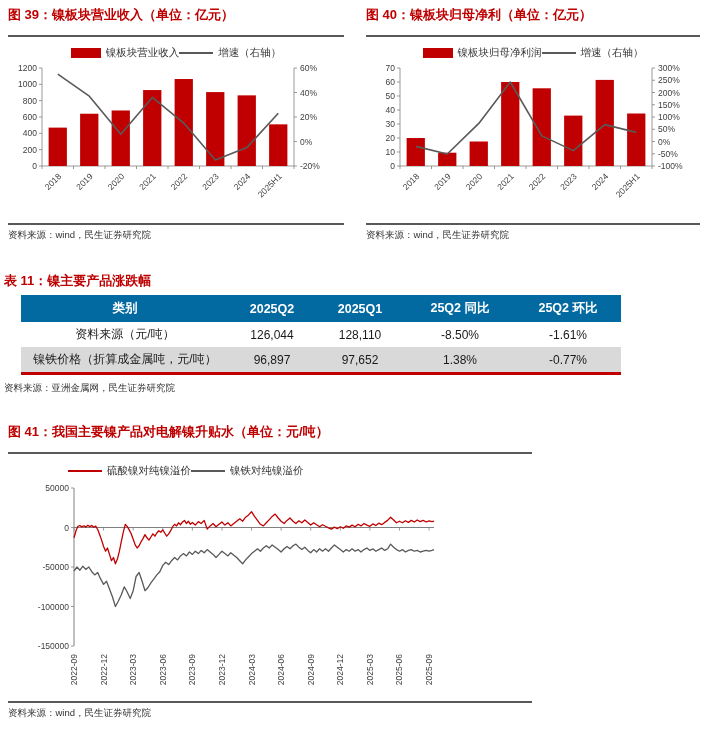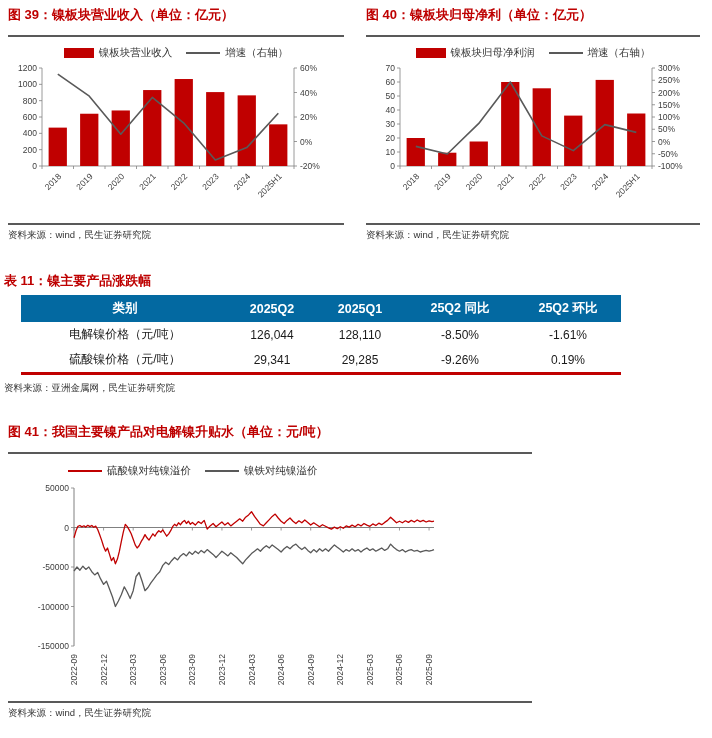--- a/index.html
+++ b/index.html
@@ -6,21 +6,21 @@
   body{
     width:712px;height:738px;background:#ffffff;overflow:hidden;position:relative;
     font-family:"Liberation Sans","DejaVu Sans",sans-serif;color:#1a1a1a;
   }
   .top-row{display:flex;}
   .panel{width:356px;box-sizing:border-box;padding:6px 12px 0 8px;}
   .fig-title{
     font-size:13px;font-weight:bold;color:#be0000;
     padding-bottom:12px;border-bottom:2px solid #595959;line-height:17px;
   }
-  .legend-row{display:flex;justify-content:center;align-items:center;gap:14px;
+  .legend-row{display:flex;justify-content:center;align-items:center;
     font-size:10.5px;color:#333;margin:9px 0 2px 0;}
   .legend-item{display:flex;align-items:center;gap:5px;}
   .sw-bar{width:30px;height:10px;background:#c00000;display:inline-block;}
   .sw-line{width:34px;height:2px;background:#595959;display:inline-block;}
   .sw-line.red{background:#c00000;}
   .src{font-size:9.5px;color:#333;border-top:2px solid #595959;margin-top:5px;padding-top:4px;}
   svg text.ax{font-size:8.5px;fill:#404040;font-family:"Liberation Sans","DejaVu Sans",sans-serif;}
 
   .section-table{padding:0 4px;margin-top:30px;}
   .tbl-title{font-size:13px;font-weight:bold;color:#be0000;margin-bottom:5px;}
@@ -209,32 +209,32 @@
       <tr>
         <th>类别</th>
         <th>2025Q2</th>
         <th>2025Q1</th>
         <th>25Q2 同比</th>
         <th>25Q2 环比</th>
       </tr>
     </thead>
     <tbody>
       <tr>
-        <td>电解镍价格（元/吨）</td>
+        <td>资料来源（元/吨）</td>
         <td>126,044</td>
         <td>128,110</td>
         <td>-8.50%</td>
         <td>-1.61%</td>
       </tr>
-      <tr>
-        <td>硫酸镍价格（元/吨）</td>
-        <td>29,341</td>
-        <td>29,285</td>
-        <td>-9.26%</td>
-        <td>0.19%</td>
+      <tr class="alt">
+        <td>镍铁价格（折算成金属吨，元/吨）</td>
+        <td>96,897</td>
+        <td>97,652</td>
+        <td>1.38%</td>
+        <td>-0.77%</td>
       </tr>
     </tbody>
   </table>
   <div class="tbl-src">资料来源：亚洲金属网，民生证券研究院</div>
 </div>
 
 <div class="section-fig41">
   <div class="fig-title fig41-head">图 41：我国主要镍产品对电解镍升贴水（单位：元/吨）</div>
   <div class="fig41-body">
     <div class="legend-row l41">

